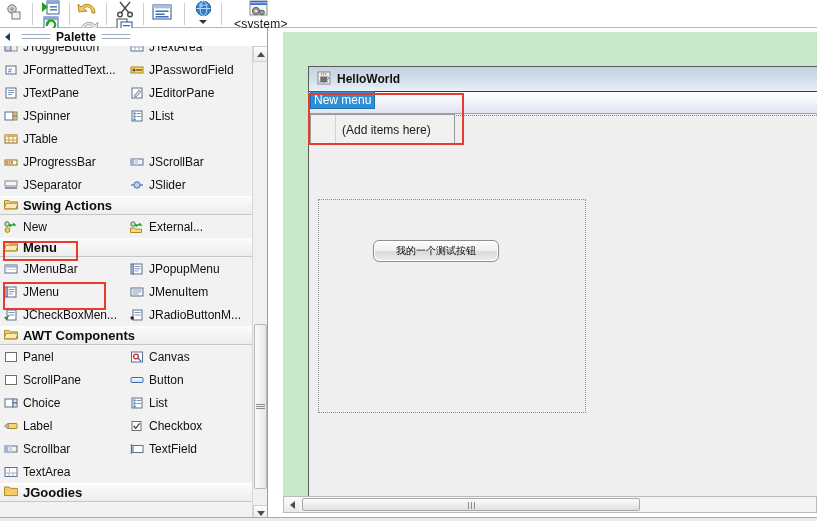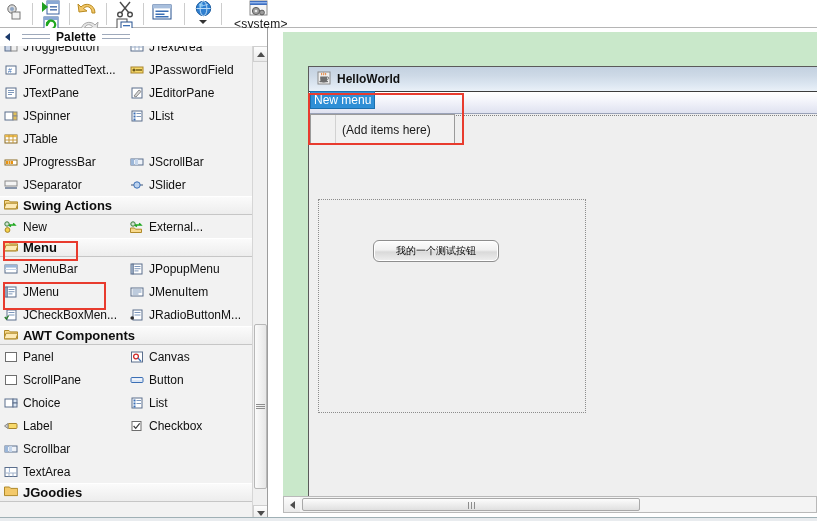--- a/index.html
+++ b/index.html
@@ -773,20 +773,31 @@
         <div class="pal-item">
           <span class="ic">
             <svg width="14" height="12" viewBox="0 0 14 12">
                 <rect x="1" y="3" width="12" height="6" fill="#eef2f8" stroke="#5b6e8c"></rect>
                 <rect x="1" y="3" width="3" height="6" fill="#9bb6d8"></rect>
                 <rect x="5" y="3" width="3" height="6" fill="#c3d4ea"></rect>
               </svg>
           </span>
           <span>Scrollbar</span>
         </div>
+        <div class="pal-item">
+          <span class="ic">
+            <svg width="14" height="12" viewBox="0 0 14 12">
+                <rect x="3" y="2.5" width="10" height="7" fill="#fff" stroke="#5b6e8c"></rect>
+                <line x1="1.5" y1="2" x2="1.5" y2="10" stroke="#3b6fb5" stroke-width="1.2"></line>
+                <line x1="0.5" y1="2" x2="2.5" y2="2" stroke="#3b6fb5"></line>
+                <line x1="0.5" y1="10" x2="2.5" y2="10" stroke="#3b6fb5"></line>
+              </svg>
+          </span>
+          <span>TextField</span>
+        </div>
       </div>
       <div class="pal-row">
         <div class="pal-item">
           <span class="ic">
             <svg width="14" height="12" viewBox="0 0 14 12">
                 <rect x="1" y="1.5" width="12" height="9" fill="#fff" stroke="#5b6e8c"></rect>
                 <line x1="1" y1="7" x2="13" y2="7" stroke="#9fb0c8"></line>
                 <line x1="5" y1="7" x2="5" y2="10.5" stroke="#9fb0c8"></line>
                 <line x1="9" y1="7" x2="9" y2="10.5" stroke="#9fb0c8"></line>
                 <text x="4.5" y="5.6" font-size="5" fill="#3b6fb5">I</text>

